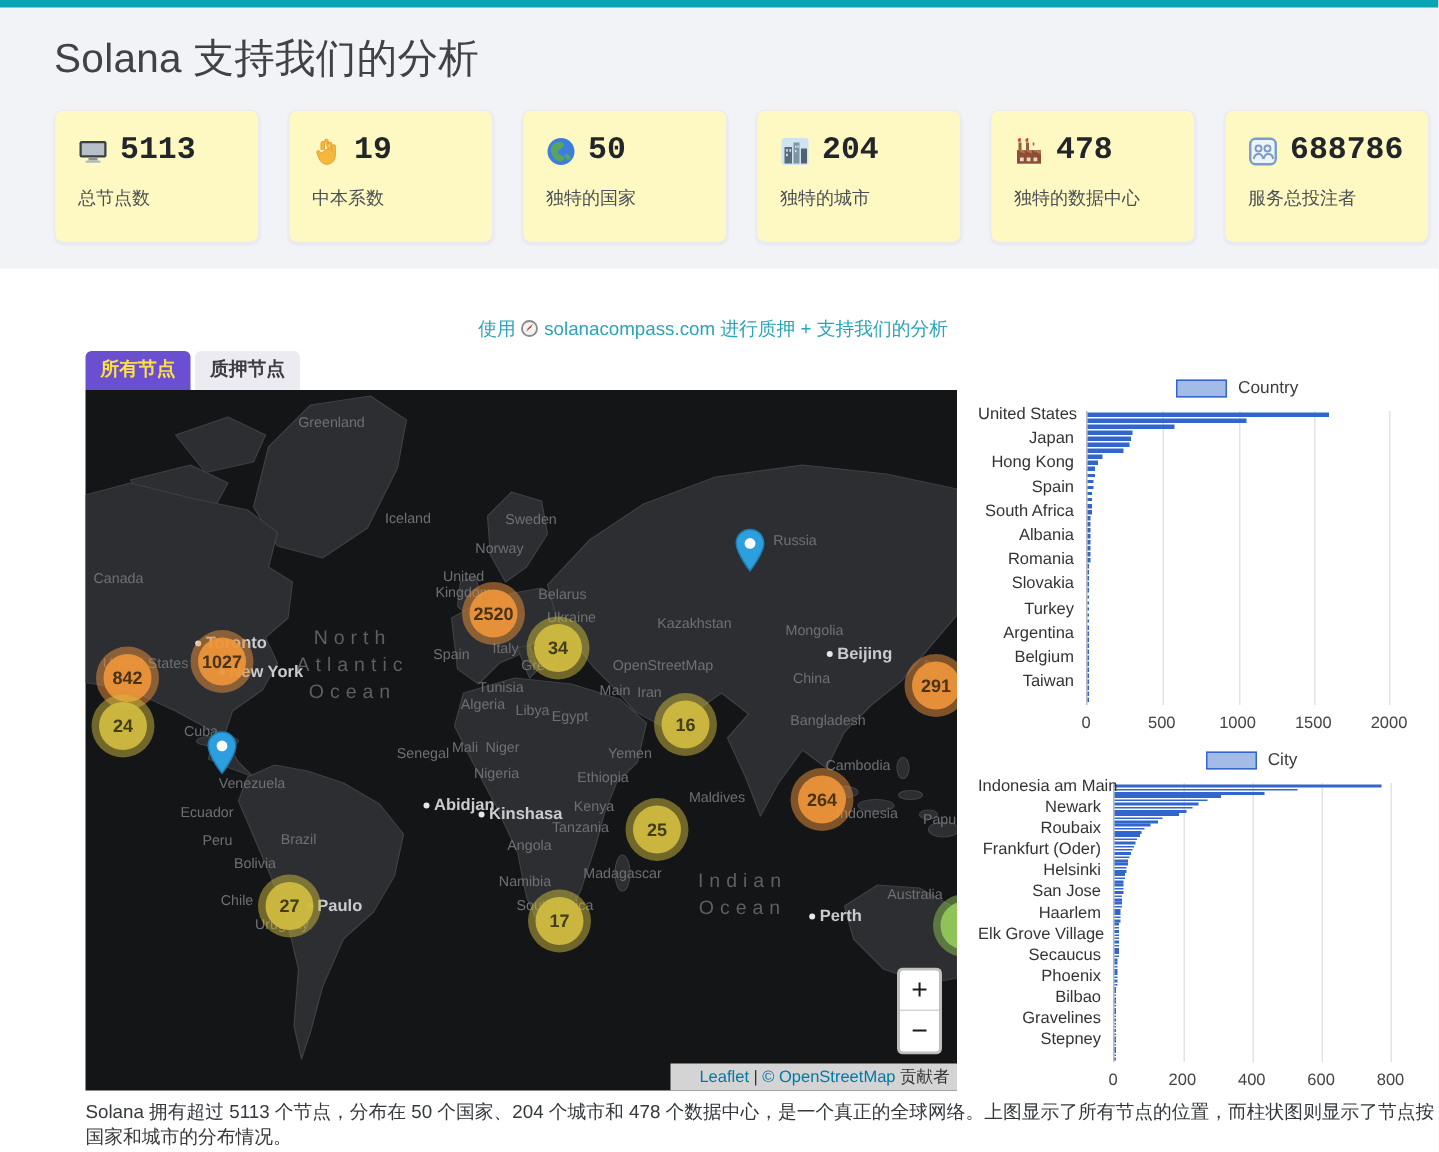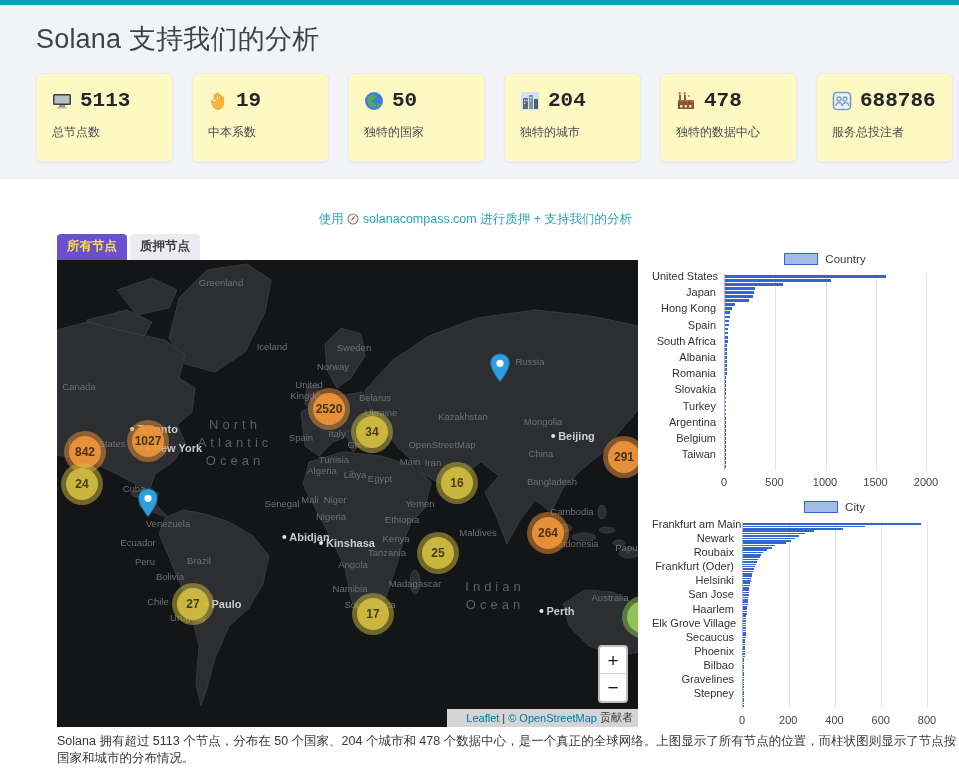--- a/index.html
+++ b/index.html
@@ -555,21 +555,21 @@
                 <div class="bar" style="top: 182.72px; height: 1.6048px; width: 0.25%; background: rgb(51, 102, 204);"></div>
               </div>
             <div class="xaxis">
                 <span class="xtick" style="left: 0%;">0</span>
                 <span class="xtick" style="left: 25%;">200</span>
                 <span class="xtick" style="left: 50%;">400</span>
                 <span class="xtick" style="left: 75%;">600</span>
                 <span class="xtick" style="left: 100%;">800</span>
               </div>
           </div>
-        <span class="ylab" style="top: 24.18px;">Frankfurt am Main</span>
+        <span class="ylab" style="top: 24.18px;">Indonesia am Main</span>
             <span class="ylab" style="top: 38.34px;">Newark</span>
             <span class="ylab" style="top: 52.5px;">Roubaix</span>
             <span class="ylab" style="top: 66.66px;">Frankfurt (Oder)</span>
             <span class="ylab" style="top: 80.82px;">Helsinki</span>
             <span class="ylab" style="top: 94.98px;">San Jose</span>
             <span class="ylab" style="top: 109.14px;">Haarlem</span>
             <span class="ylab" style="top: 123.3px;">Elk Grove Village</span>
             <span class="ylab" style="top: 137.46px;">Secaucus</span>
             <span class="ylab" style="top: 151.62px;">Phoenix</span>
             <span class="ylab" style="top: 165.78px;">Bilbao</span>

